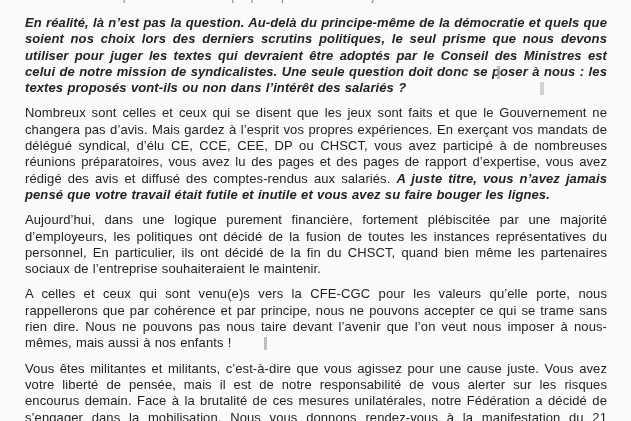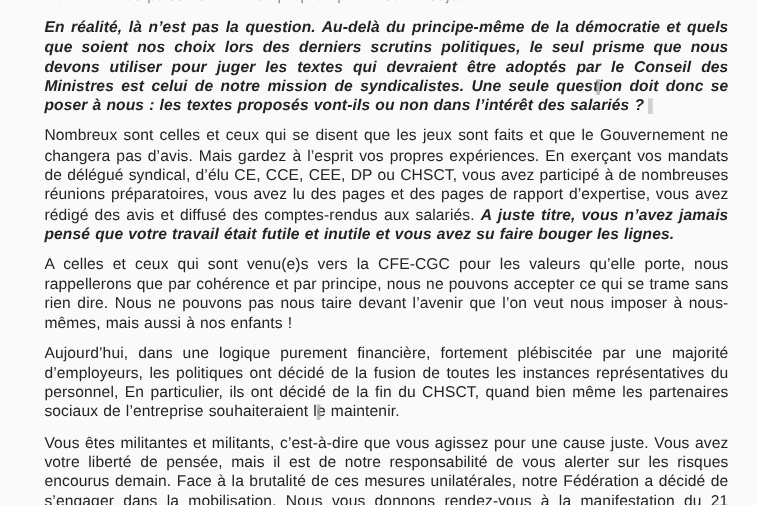--- a/index.html
+++ b/index.html
@@ -20,21 +20,21 @@
     width: 582px;
     font-family: "Liberation Sans", sans-serif;
     font-size: 13px;
     line-height: 16.3px;
     color: #232323;
     text-align: justify;
     word-spacing: 0.5px;
     letter-spacing: 0.1px;
   }
   .doc p {
-    margin: 0 0 9px 12px;
+    margin: 0 0 9px 0;
   }
   .bi {
     font-weight: bold;
     font-style: italic;
   }
   
   .cut-top {
     height: 5px;
     overflow: hidden;
     opacity: 0.5;
@@ -61,23 +61,23 @@
 <div class="doc">
 
   <div class="cut-top">
     <span class="inner">chacun de vous puisse se faire sa propre opinion sur le sujet.</span>
   </div>
 
   <p class="bi">En réalité, là n’est pas la question. Au-delà du principe-même de la démocratie et quels que soient nos choix lors des derniers scrutins politiques, le seul prisme que nous devons utiliser pour juger les textes qui devraient être adoptés par le Conseil des Ministres est celui de notre mission de syndicalistes. Une seule question doit donc se poser à nous : les textes proposés vont-ils ou non dans l’intérêt des salariés ?</p>
 
   <p><span>Nombreux sont celles et ceux qui se disent que les jeux sont faits et que le Gouvernement ne changera pas d’avis. Mais gardez à l’esprit vos propres expériences. En exerçant vos mandats de délégué syndical, d’élu CE, CCE, CEE, DP ou CHSCT, vous avez participé à de nombreuses réunions préparatoires, vous avez lu des pages et des pages de rapport d’expertise, vous avez rédigé des avis et diffusé des comptes-rendus aux salariés.</span> <span class="bi">A juste titre, vous n’avez jamais pensé que votre travail était futile et inutile et vous avez su faire bouger les lignes.</span></p>
 
+  <p>Aujourd’hui, dans une logique purement financière, fortement plébiscitée par une majorité d’employeurs, les politiques ont décidé de la fusion de toutes les instances représentatives du personnel, En particulier, ils ont décidé de la fin du CHSCT, quand bien même les partenaires sociaux de l’entreprise souhaiteraient le maintenir.</p>
+
   <p>A celles et ceux qui sont venu(e)s vers la CFE-CGC pour les valeurs qu’elle porte, nous rappellerons que par cohérence et par principe, nous ne pouvons accepter ce qui se trame sans rien dire. Nous ne pouvons pas nous taire devant l’avenir que l’on veut nous imposer à nous-mêmes, mais aussi à nos enfants !</p>
-
-  <p>Aujourd’hui, dans une logique purement financière, fortement plébiscitée par une majorité d’employeurs, les politiques ont décidé de la fusion de toutes les instances représentatives du personnel, En particulier, ils ont décidé de la fin du CHSCT, quand bien même les partenaires sociaux de l’entreprise souhaiteraient le maintenir.</p>
 
   <p>Vous êtes militantes et militants, c’est-à-dire que vous agissez pour une cause juste. Vous avez votre liberté de pensée, mais il est de notre responsabilité de vous alerter sur les risques encourus demain. Face à la brutalité de ces mesures unilatérales, notre Fédération a décidé de s’engager dans la mobilisation. Nous vous donnons rendez-vous à la manifestation du 21 septembre.</p>
 
 </div>
 
 <div class="caret c1"></div>
 <div class="caret c2"></div>
 <div class="caret c3"></div>
 
 </body></html>

